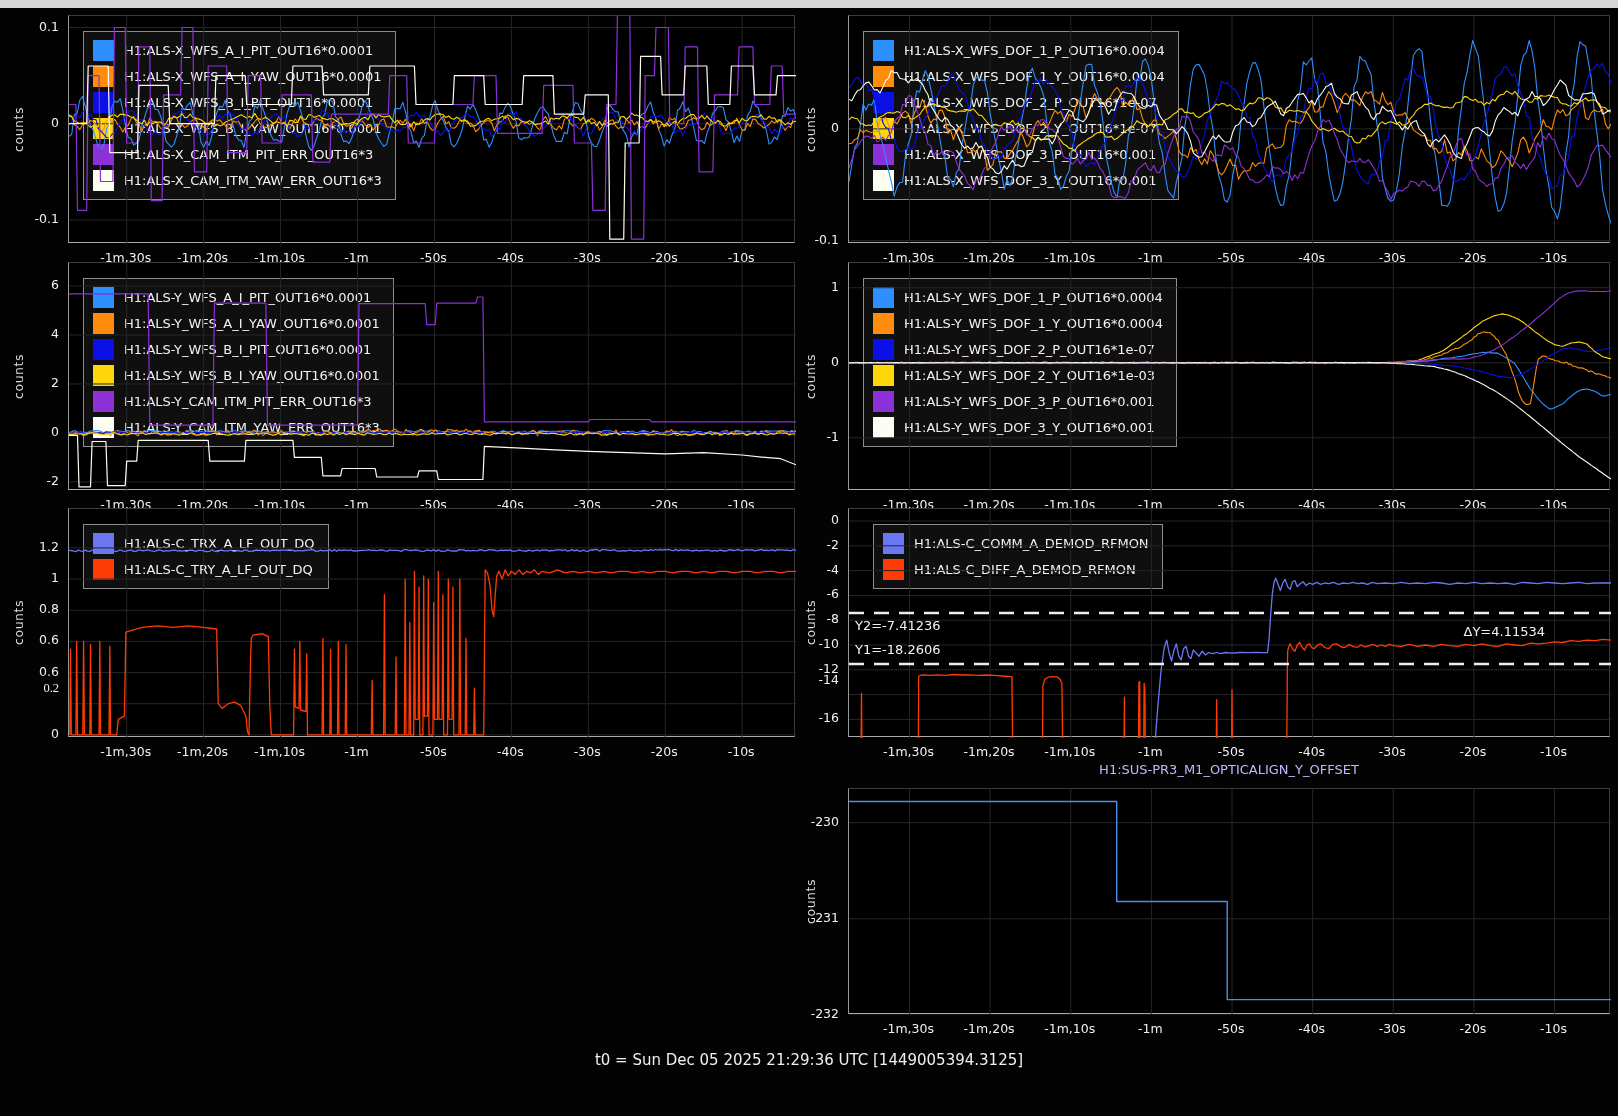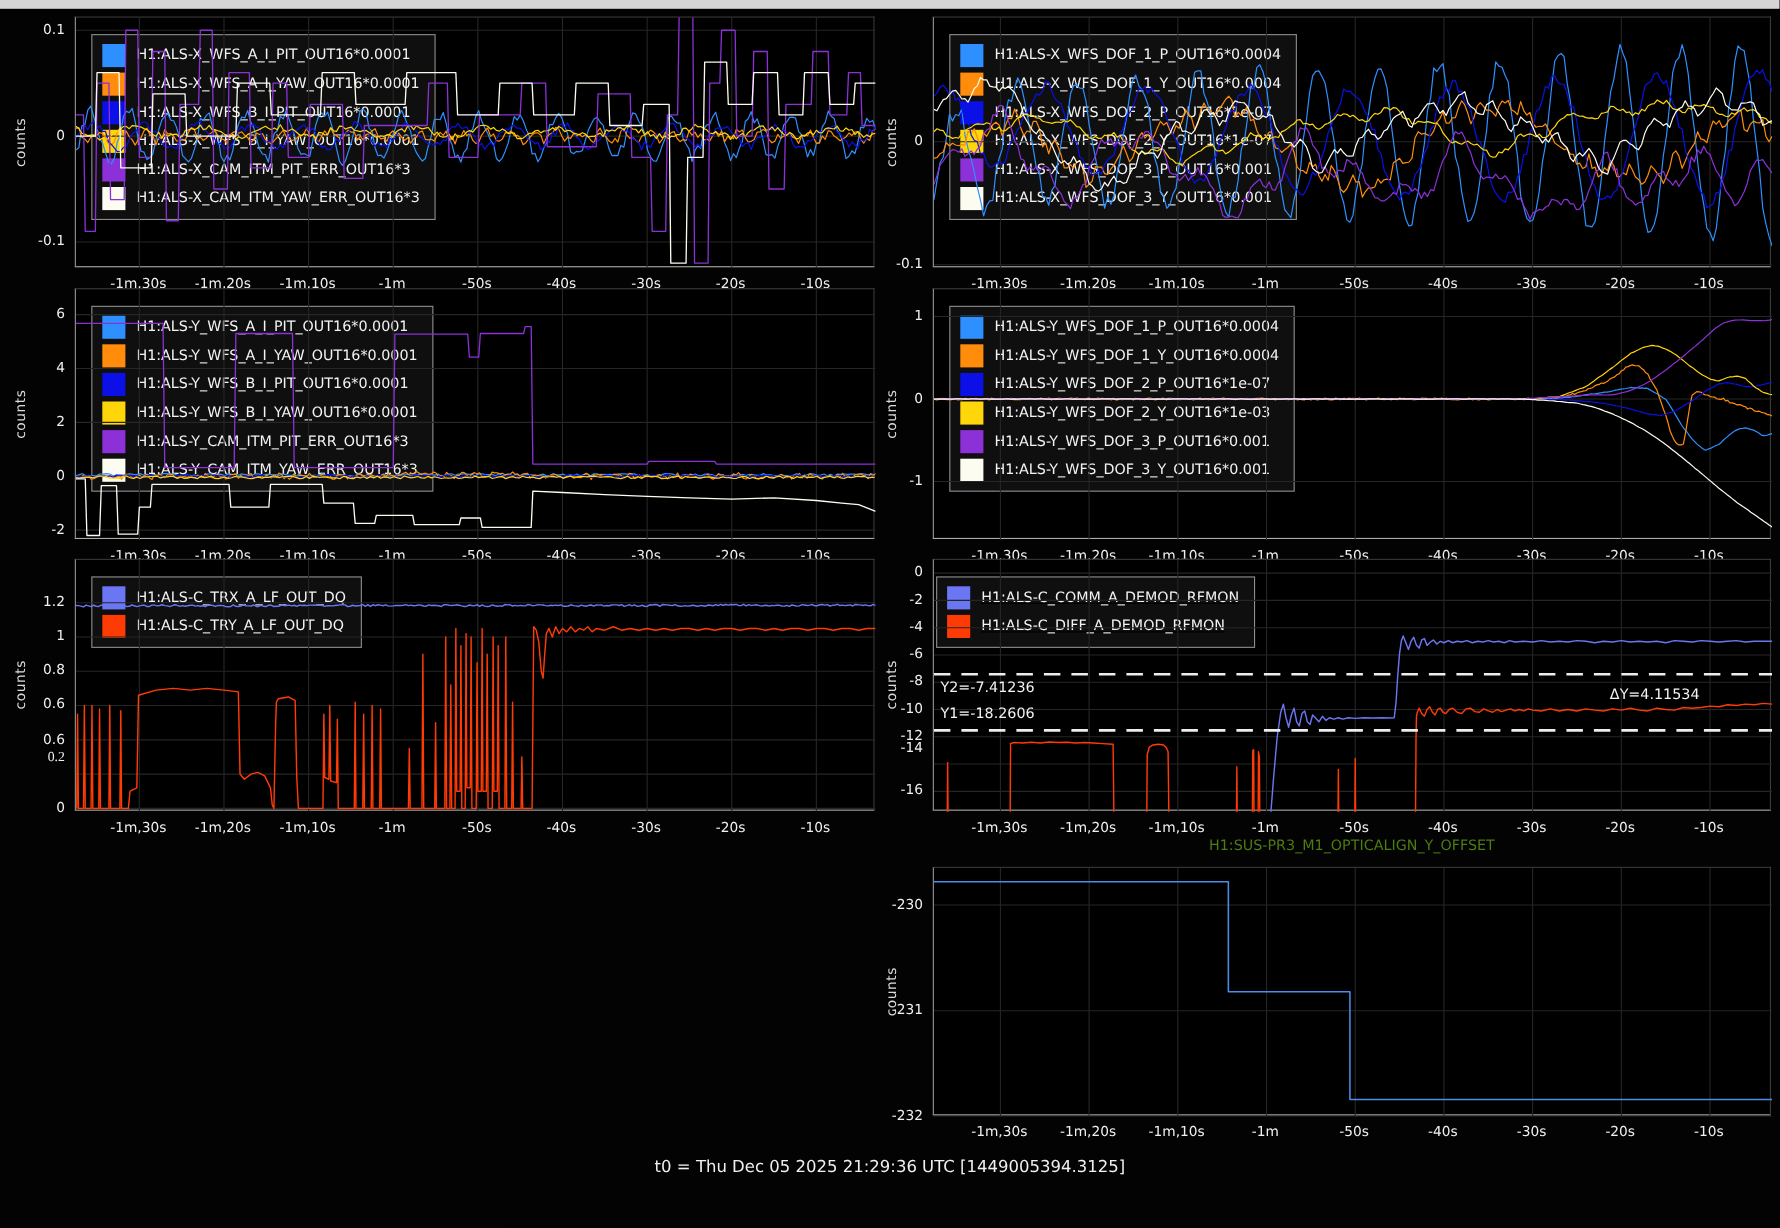--- a/index.html
+++ b/index.html
@@ -10,21 +10,21 @@
 .plot-box{position:absolute;background:#000;border-top:1px solid #3a3a3a;border-right:1px solid #3a3a3a;border-left:1px solid #979797;border-bottom:1px solid #ababab}
 .plot-box svg{position:absolute;left:0;top:0;overflow:hidden;display:block}
 .ylab{position:absolute;color:#dadada;font-size:12.5px;display:flex;align-items:center;justify-content:center}
 .ylab span{transform:rotate(-90deg);white-space:nowrap;letter-spacing:.5px}
 .ytick{position:absolute;color:#f0f0f0;font-size:12.5px;text-align:right;line-height:16px}
 .xtick{position:absolute;color:#f0f0f0;font-size:12.5px;text-align:center;width:76px;line-height:15px}
 .legend{position:absolute;background:rgba(17,17,17,.88);border:1px solid #8d8d8d;padding:7px 13px 7px 9px;display:flex;flex-direction:column;gap:3px;z-index:2}
 .lrow{display:flex;align-items:center;gap:10px;height:23px}
 .lswatch{width:21px;height:21px;flex:0 0 21px}
 .llabel{color:#f3f3f3;font-size:13px;white-space:nowrap}
-.plot-title{position:absolute;text-align:center;color:#4d7c0f;font-size:13px}
+.plot-title{position:absolute;text-align:center;color:#c4b5fd;font-size:13px}
 .cursor-label{position:absolute;color:#f3f3f3;font-size:13px;z-index:6}
 #footer{position:absolute;left:0;top:1051px;width:1618px;text-align:center;color:#f0f0f0;font-size:15px}
 svg{z-index:3}
 </style>
 </head>
 <body>
 
 <div id="stage">
   <div id="titlebar"></div>
   <div id="plot-grid">
@@ -359,21 +359,21 @@
         <div class="xtick" style="left: 70.4762px; top: 240px;">-1m,30s</div>
         <div class="xtick" style="left: 151.111px; top: 240px;">-1m,20s</div>
         <div class="xtick" style="left: 231.746px; top: 240px;">-1m,10s</div>
         <div class="xtick" style="left: 312.381px; top: 240px;">-1m</div>
         <div class="xtick" style="left: 393.016px; top: 240px;">-50s</div>
         <div class="xtick" style="left: 473.651px; top: 240px;">-40s</div>
         <div class="xtick" style="left: 554.286px; top: 240px;">-30s</div>
         <div class="xtick" style="left: 634.921px; top: 240px;">-20s</div>
         <div class="xtick" style="left: 715.556px; top: 240px;">-10s</div>
         <div class="plot-box" style="left: 48px; top: 4px; width: 762px; height: 229px;">
-          <div class="legend" style="left: 2px; top: 15px; text-decoration: underline;">
+          <div class="legend" style="left: 24px; top: 15px; text-decoration: underline;">
             <div class="lrow">
               <div class="lswatch" style="background: rgb(107, 119, 242);"></div>
               <div class="llabel">H1:ALS-C_COMM_A_DEMOD_RFMON</div>
             </div>
             <div class="lrow">
               <div class="lswatch" style="background: rgb(255, 59, 5);"></div>
               <div class="llabel">H1:ALS-C_DIFF_A_DEMOD_RFMON</div>
             </div>
           </div>
           <svg width="762" height="229" viewBox="0 0 762 229" style="position: absolute; left: 0px; top: 0px;">
@@ -434,14 +434,14 @@
             <line x1="624.9206349206349" x2="624.9206349206349" y1="0" y2="226" stroke="#262626"></line>
             <line x1="705.5555555555555" x2="705.5555555555555" y1="0" y2="226" stroke="#262626"></line>
             <line x1="0" x2="762" y1="33.65957446808464" y2="33.65957446808464" stroke="#262626"></line>
             <line x1="0" x2="762" y1="129.82978723404233" y2="129.82978723404233" stroke="#262626"></line>
             <line x1="0" x2="762" y1="226" y2="226" stroke="#262626"></line>
             <polyline points="0.0,12.5 267.7,12.5 267.7,112.5 378.2,112.5 378.2,210.6 762.0,210.6" fill="none" stroke="#4b8ee8" stroke-width="1.4" stroke-linejoin="round"></polyline>
           </svg>
         </div>
       </div>
     </div>
-  <div id="footer">t0 = Thu Dec 05 2025 21:29:36 UTC [1449005394.3125]</div>
+  <div id="footer">t0 = Sun Dec 05 2025 21:29:36 UTC [1449005394.3125]</div>
 </div>
 
 </body></html>

